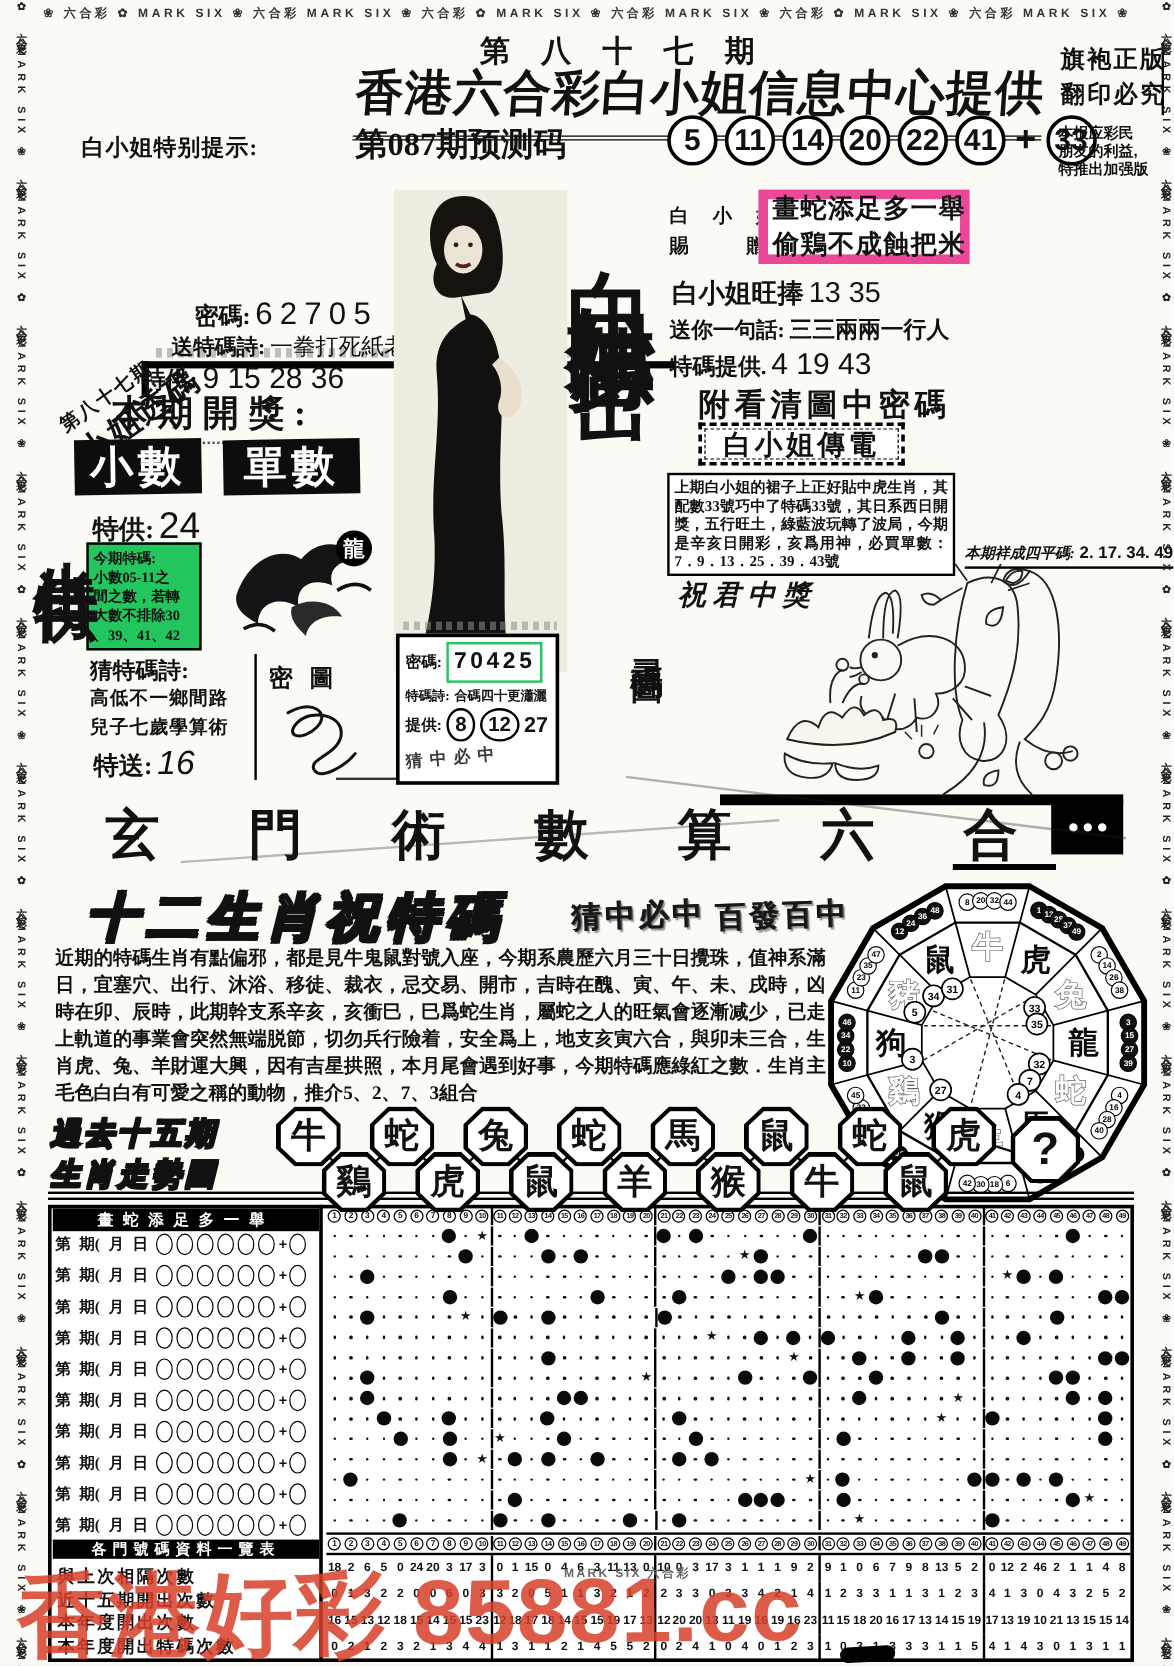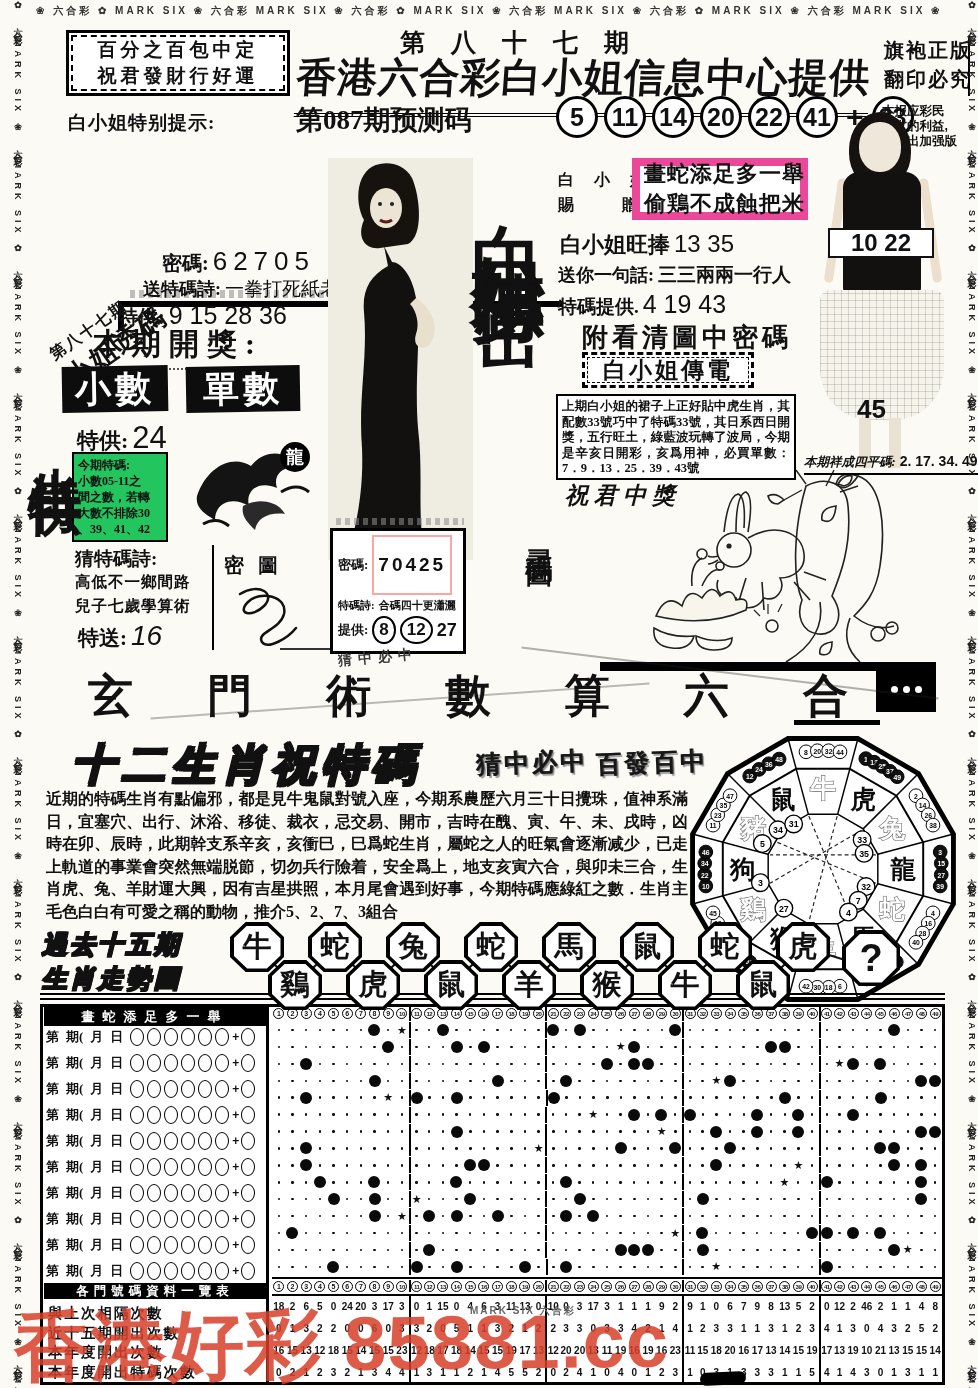--- a/index.html
+++ b/index.html
@@ -28,21 +28,21 @@
 .diag-s{font-weight:700;font-size:16px;letter-spacing:2px}
 .diag-b{font-weight:900;font-size:27px;letter-spacing:2px}
 .lab{font-weight:900;white-space:nowrap}
 .val{white-space:nowrap}
 .blk{background:#0d0d0d;color:#fff;display:flex;align-items:center;justify-content:center;font-weight:900;font-size:36px;letter-spacing:4px;transform:rotate(-1deg)}
 .spbox{border:2px solid #000;padding:3px 4px;background:#22c55e}
 .spbox div{font-weight:700;font-size:12px;line-height:16px;white-space:nowrap}
 .guessline{font-weight:700;font-size:15.5px;white-space:nowrap;letter-spacing:1px}
 .midbox{border:3px solid #000;background:#fff;padding:4px 5px}
 .mb-line{display:flex;align-items:center;gap:4px;margin-bottom:3px}
-.mb-pass{border:2px solid #fca5a5;font:700 19px "Liberation Sans",sans-serif;letter-spacing:3px;padding:17px 4px}
+.mb-pass{border:2px solid #22c55e;font:700 19px "Liberation Sans",sans-serif;letter-spacing:3px;padding:4px 4px}
 .hcirc{border:2px solid #000;border-radius:50%;font:700 17px "Liberation Sans",sans-serif;padding:2px 5px}
 .stamp-sm{font-weight:900;font-size:14px;letter-spacing:6px;color:#3a3a3a;transform:rotate(-5deg);white-space:nowrap}
 .sloganbox{border:8px solid #ec4899;background:#fff;display:flex;flex-direction:column;justify-content:center;padding:2px 4px}
 .sloganbox div{font-weight:900;font-size:22px;letter-spacing:1px;white-space:nowrap}
 .dashedbox{border:3px dashed #000;outline:1px dashed #000;outline-offset:-6px;display:flex;align-items:center;justify-content:center;font-weight:900;font-size:23px;letter-spacing:3px;background:#fff;white-space:nowrap}
 .analysisbox{border:2.5px solid #000;padding:3px 4px;font-weight:700;font-size:12.5px;line-height:15.5px;text-align:justify;background:#fff;overflow:hidden}
 .bchar{font-weight:900;font-size:45px}
 .bannerwrap{display:flex;justify-content:space-between}
 .zhead{font-weight:900;font-style:italic;font-size:43px;letter-spacing:7px;color:#f6f6f2;-webkit-text-stroke:2.2px #111;text-shadow:-1.5px -1.5px 0 #111,1.5px -1.5px 0 #111,-1.5px 1.5px 0 #111,1.5px 1.5px 0 #111;white-space:nowrap}
 .stamp{font-weight:900;font-size:25px;letter-spacing:3px;color:#171717;text-shadow:1px 0 0 #444,2px 2px 1px #999;transform:rotate(-2deg);white-space:nowrap}
@@ -93,24 +93,20 @@
 <body>
 
 <div class="page">
 
   <div class="edge edge-left">✿ 六合彩 MARK SIX ❀ 六合彩 MARK SIX  ✿ 六合彩 MARK SIX ❀ 六合彩 MARK SIX  ✿ 六合彩 MARK SIX ❀ 六合彩 MARK SIX  ✿ 六合彩 MARK SIX ❀ 六合彩 MARK SIX  ✿ 六合彩 MARK SIX ❀ 六合彩 MARK SIX  ✿ 六合彩 MARK SIX ❀ 六合彩 MARK SIX  ✿ 六合彩 MARK SIX ❀ 六合彩 MARK SIX  </div>
   <div class="edge edge-right">✿ 六合彩 MARK SIX ❀ 六合彩 MARK SIX  ✿ 六合彩 MARK SIX ❀ 六合彩 MARK SIX  ✿ 六合彩 MARK SIX ❀ 六合彩 MARK SIX  ✿ 六合彩 MARK SIX ❀ 六合彩 MARK SIX  ✿ 六合彩 MARK SIX ❀ 六合彩 MARK SIX  ✿ 六合彩 MARK SIX ❀ 六合彩 MARK SIX  ✿ 六合彩 MARK SIX ❀ 六合彩 MARK SIX  </div>
   <div class="abs topstrip">❀ 六合彩 ✿ MARK SIX ❀ 六合彩 MARK SIX   ❀ 六合彩 ✿ MARK SIX ❀ 六合彩 MARK SIX   ❀ 六合彩 ✿ MARK SIX ❀ 六合彩 MARK SIX   ❀ 六合彩 ✿ MARK SIX ❀ 六合彩 MARK SIX   ❀ 六合彩 ✿ MARK SIX ❀ 六合彩 MARK SIX   </div>
 
   <div class="abs hdr-issue" style="left:400px;top:26px">第八十七期</div>
   <div class="abs hdr-title" style="left:296px;top:50px">香港六合彩白小姐信息中心提供</div>
-  <div class="abs decobox" style="left:66px;top:30px;width:224px;height:66px">
-    <div>百分之百包中定</div>
-    <div>祝君發財行好運</div>
-  </div>
   <div class="abs rightbox" style="left:884px;top:36px">
     <div>旗袍正版</div>
     <div>翻印必究</div>
   </div>
   <div class="abs" style="left:968px;top:36px;width:2px;height:60px;background:#000"></div>
   <div class="abs tiptext" style="left:68px;top:110px">白小姐特别提示:</div>
   <div class="abs predlabel" style="left:296px;top:102px">第087期预测码</div>
   <div class="abs pcwrap" style="left:556px;top:96px">
       <div class="pcircle">5</div>
       <div class="pcircle">11</div>
@@ -261,32 +257,20 @@
     <circle cx="176" cy="160" r="6"></circle>
     <path d="M164,150 l-6,-6 m24,2 l4,-8 m-14,10 l0,-10" stroke-width="1.2"></path>
     <path d="M262,10 C286,18 290,60 284,100 C280,128 268,140 258,150 q20,16 40,10"></path>
     <path d="M262,10 q-18,-6 -22,8 q10,10 22,-8 Z M240,40 q-16,2 -14,14 q12,6 14,-14 Z"></path>
     <path d="M190,196 q40,-24 34,-60 m40,60 q-20,-18 -10,-44"></path>
     <circle cx="282" cy="168" r="7"></circle>
       <circle cx="296" cy="162" r="6"></circle>
     <path d="M236,176 q-14,2 -12,12 q12,4 12,-12 Z"></path>
   </svg>
 
-  <div class="abs" style="left:815px;top:112px;width:136px;height:358px">
-    <div class="m-arm" style="left:16px;transform:rotate(8deg)"></div>
-    <div class="m-arm" style="right:16px;transform:rotate(-8deg)"></div>
-    <div class="m-hair"></div>
-    <div class="m-face"></div>
-    <div class="m-top"></div>
-    <div class="m-num">10 22</div>
-    <div class="m-skirt"></div>
-    <div class="m-skirtnum">45</div>
-    <div class="m-leg" style="left:44px"></div>
-    <div class="m-leg" style="left:74px"></div>
-  </div>
   <div class="abs pingma" style="left:804px;top:452px">
     <span class="lab" style="font-size:12.5px;font-style:italic">本期祥成四平碼:</span>
     <span class="val" style="font:900 14px 'Liberation Sans',sans-serif">2. 17. 34. 49</span>
   </div>
 
   <div class="abs" style="left:600px;top:662px;width:336px;height:9px;background:#000"></div>
   <div class="abs bannerwrap" style="left:88px;top:666px;width:760px">
       <span class="bchar">玄</span>
       <span class="bchar">門</span>
       <span class="bchar">術</span>

